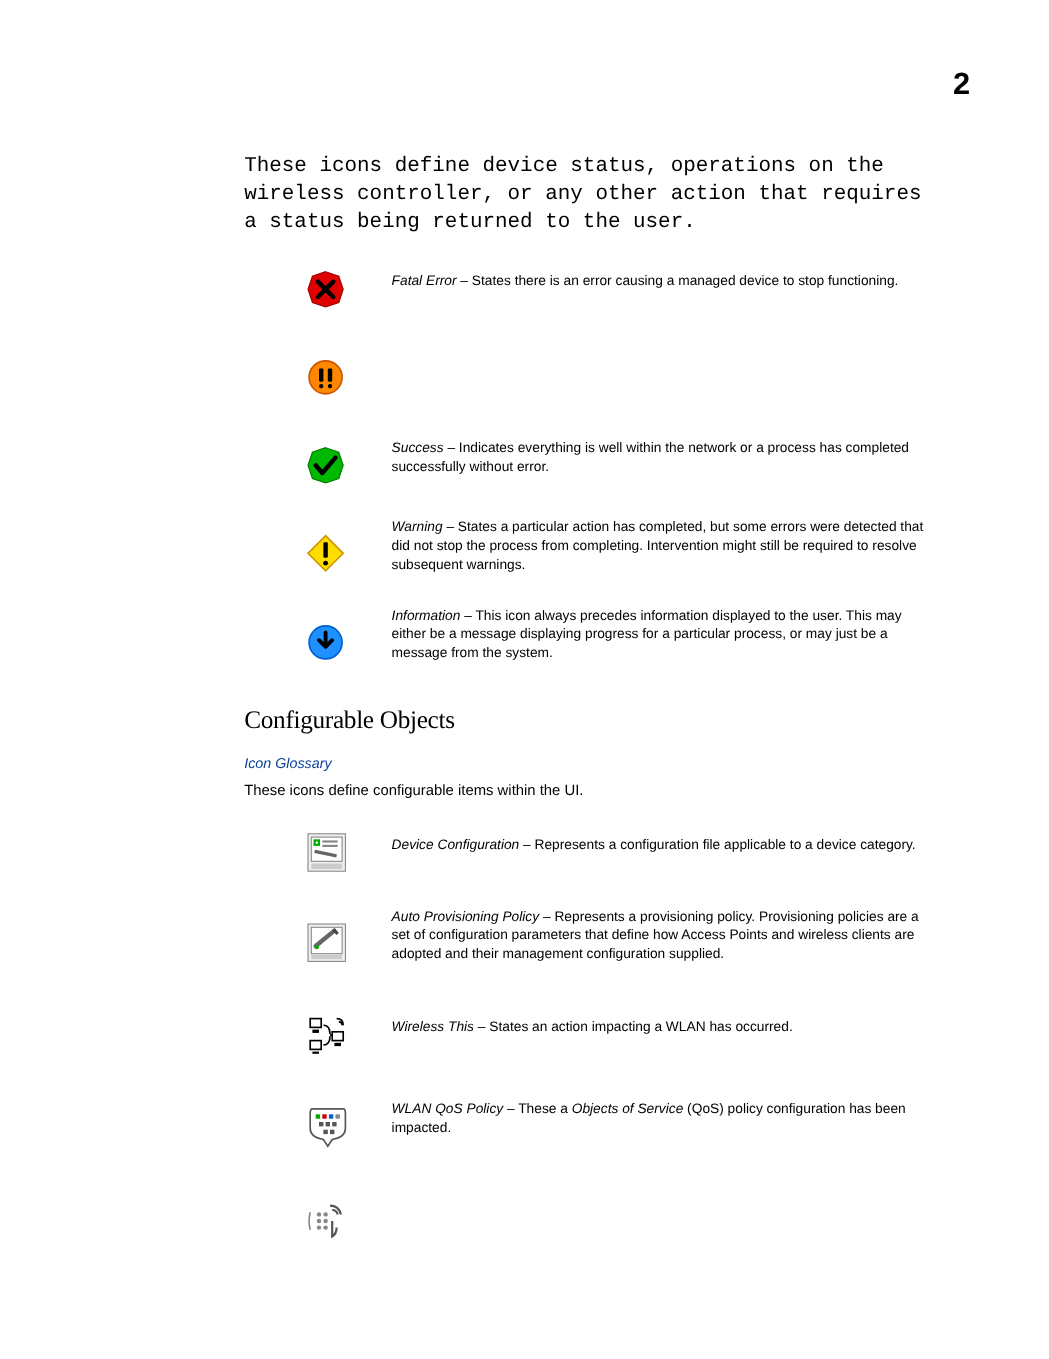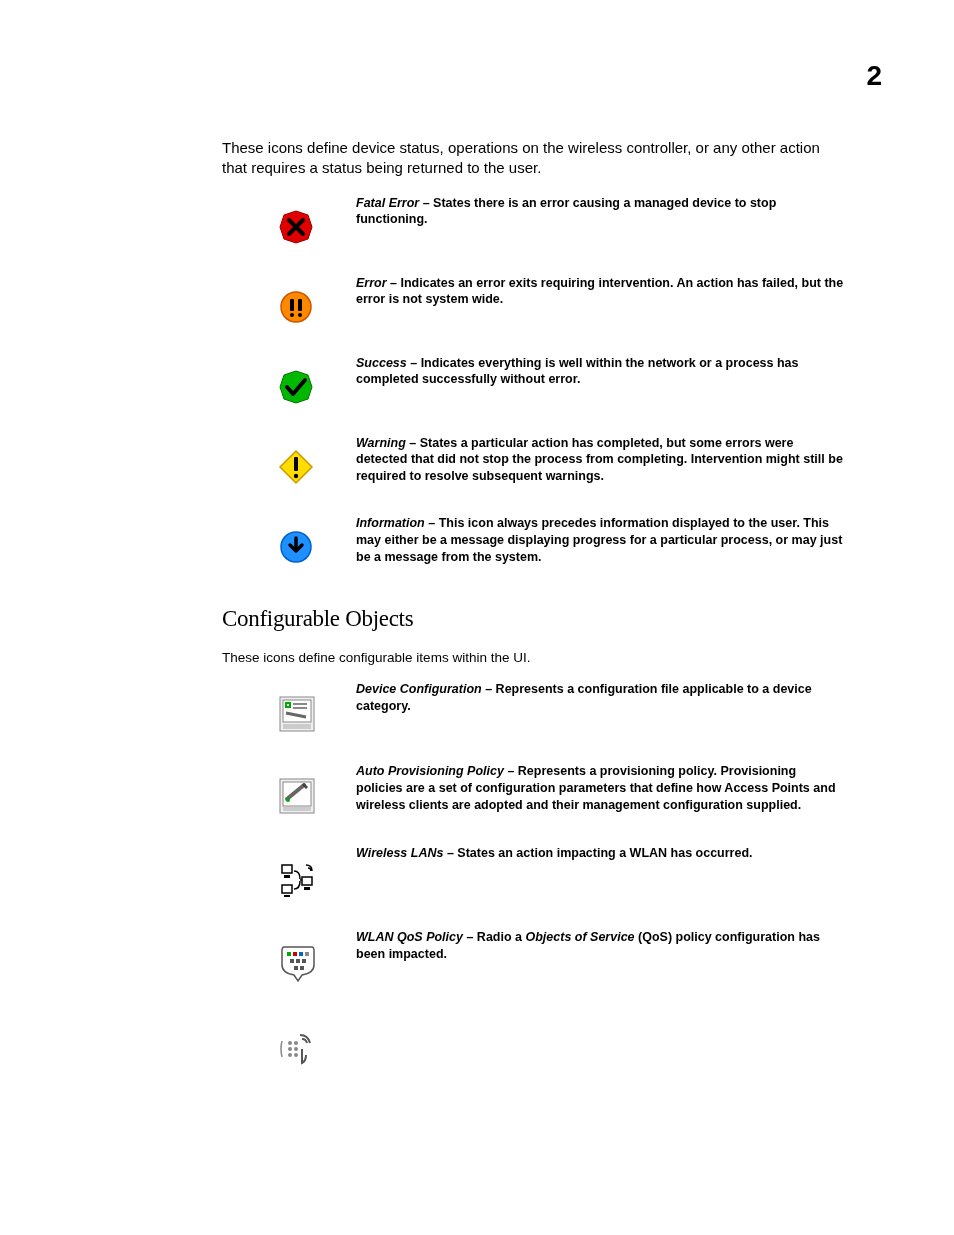--- a/index.html
+++ b/index.html
@@ -20,29 +20,29 @@
     font-weight: bold;
     font-family: Arial, sans-serif;
   }
   .content {
     position: absolute;
     top: 138px;
     left: 222px;
     width: 622px;
   }
   .intro {
-    font-size: 15px;
+    font-size: 19px;
     line-height: 1.35;
     margin-bottom: 16px;
+    font-family: Liberation Mono, monospace;
   }
   .row {
     display: flex;
-    align-items: flex-start;
+    align-items: center;
     margin-bottom: 30px;
-    font-weight: bold;
   }
   .icon-cell {
     width: 134px;
     flex: 0 0 134px;
     display: flex;
     align-items: flex-start;
     justify-content: flex-start;
     padding-left: 56px;
     padding-top: 14px;
     box-sizing: border-box;
@@ -99,23 +99,20 @@
   <div class="row">
     <div class="icon-cell">
       <svg width="36" height="36" viewBox="0 0 36 36">
         <circle cx="18" cy="18" r="15" fill="#ff8800" stroke="#cc5500" stroke-width="1.5"></circle>
         <rect x="12" y="10" width="4" height="12" fill="#000" rx="1"></rect>
         <rect x="20" y="10" width="4" height="12" fill="#000" rx="1"></rect>
         <circle cx="14" cy="26" r="2" fill="#000"></circle>
         <circle cx="22" cy="26" r="2" fill="#000"></circle>
       </svg>
     </div>
-    <div class="desc-cell">
-      <span class="term">Error</span><span> – Indicates an error exits requiring intervention. An action has failed, but the error is not system wide.</span>
-    </div>
   </div>
 
   <div class="row">
     <div class="icon-cell">
       <svg width="36" height="36" viewBox="0 0 36 36">
         <polygon points="18,2 30,6 34,18 30,30 18,34 6,30 2,18 6,6" fill="#00b800" stroke="#007700" stroke-width="1"></polygon>
         <path d="M9 18 L15 25 L27 11" stroke="#000" stroke-width="4" fill="none" stroke-linecap="round" stroke-linejoin="round"></path>
       </svg>
     </div>
     <div class="desc-cell">
@@ -142,20 +139,21 @@
         <circle cx="18" cy="18" r="15" fill="#1e90ff" stroke="#0060cc" stroke-width="1.5"></circle>
         <path d="M18 9 L18 22 M18 22 L12 16 M18 22 L24 16" stroke="#000" stroke-width="3.5" fill="none" stroke-linecap="round" stroke-linejoin="round"></path>
       </svg>
     </div>
     <div class="desc-cell">
       <span class="term">Information</span><span> – This icon always precedes information displayed to the user. This may either be a message displaying progress for a particular process, or may just be a message from the system.</span>
     </div>
   </div>
 
   <div class="section-title">Configurable Objects</div>
+  <div class="glossary-link">Icon Glossary</div>
   <div class="sub-intro">These icons define configurable items within the UI.</div>
 
   <div class="row">
     <div class="icon-cell">
       <svg width="38" height="38" viewBox="0 0 38 38">
         <rect x="2" y="2" width="34" height="34" fill="#f0f0f0" stroke="#888" stroke-width="1"></rect>
         <rect x="5" y="5" width="28" height="22" fill="#fff" stroke="#888"></rect>
         <rect x="7" y="7" width="6" height="6" fill="#00aa00"></rect>
         <path d="M9 10 h2 M10 9 v2" stroke="#fff" stroke-width="1.5"></path>
         <rect x="15" y="8" width="14" height="2" fill="#888"></rect>
@@ -193,41 +191,41 @@
         <rect x="4" y="26" width="10" height="8" fill="#fff" stroke="#000" stroke-width="1.5"></rect>
         <rect x="6" y="36" width="6" height="2" fill="#000"></rect>
         <rect x="24" y="18" width="10" height="8" fill="#fff" stroke="#000" stroke-width="1.5"></rect>
         <rect x="26" y="28" width="6" height="3" fill="#000"></rect>
         <path d="M16 12 Q 22 12 22 20 M16 30 Q 22 30 22 22 M22 21 H24" stroke="#000" stroke-width="1.5" fill="none"></path>
         <path d="M28 6 Q 34 6 34 12" stroke="#000" stroke-width="1.5" fill="none"></path>
         <path d="M30 9 Q 33 9 33 12" stroke="#000" stroke-width="1.5" fill="none"></path>
       </svg>
     </div>
     <div class="desc-cell">
-      <span class="term">Wireless LANs</span><span> – States an action impacting a WLAN has occurred.</span>
+      <span class="term">Wireless This</span><span> – States an action impacting a WLAN has occurred.</span>
     </div>
   </div>
 
   <div class="row">
     <div class="icon-cell">
       <svg width="40" height="40" viewBox="0 0 40 40">
         <path d="M6 4 H34 Q36 4 36 8 V22 Q36 30 24 32 L20 38 L16 32 Q4 30 4 22 V8 Q4 4 6 4 Z" fill="#fff" stroke="#555" stroke-width="1.5"></path>
         <rect x="9" y="9" width="4" height="4" fill="#00aa00"></rect>
         <rect x="15" y="9" width="4" height="4" fill="#cc0000"></rect>
         <rect x="21" y="9" width="4" height="4" fill="#0066cc"></rect>
         <rect x="27" y="9" width="4" height="4" fill="#888"></rect>
         <rect x="12" y="16" width="4" height="4" fill="#555"></rect>
         <rect x="18" y="16" width="4" height="4" fill="#555"></rect>
         <rect x="24" y="16" width="4" height="4" fill="#555"></rect>
         <rect x="16" y="23" width="4" height="4" fill="#555"></rect>
         <rect x="22" y="23" width="4" height="4" fill="#555"></rect>
       </svg>
     </div>
     <div class="desc-cell">
-      <span class="term">WLAN QoS Policy</span><span> – Radio a </span><span class="inline-italic">Objects of Service</span><span> (QoS) policy configuration has been impacted.</span>
+      <span class="term">WLAN QoS Policy</span><span> – These a </span><span class="inline-italic">Objects of Service</span><span> (QoS) policy configuration has been impacted.</span>
     </div>
   </div>
 
   <div class="row">
     <div class="icon-cell">
       <svg width="40" height="40" viewBox="0 0 40 40">
         <circle cx="12" cy="16" r="2" fill="#888"></circle>
         <circle cx="12" cy="22" r="2" fill="#888"></circle>
         <circle cx="12" cy="28" r="2" fill="#888"></circle>
         <circle cx="18" cy="16" r="2" fill="#888"></circle>

